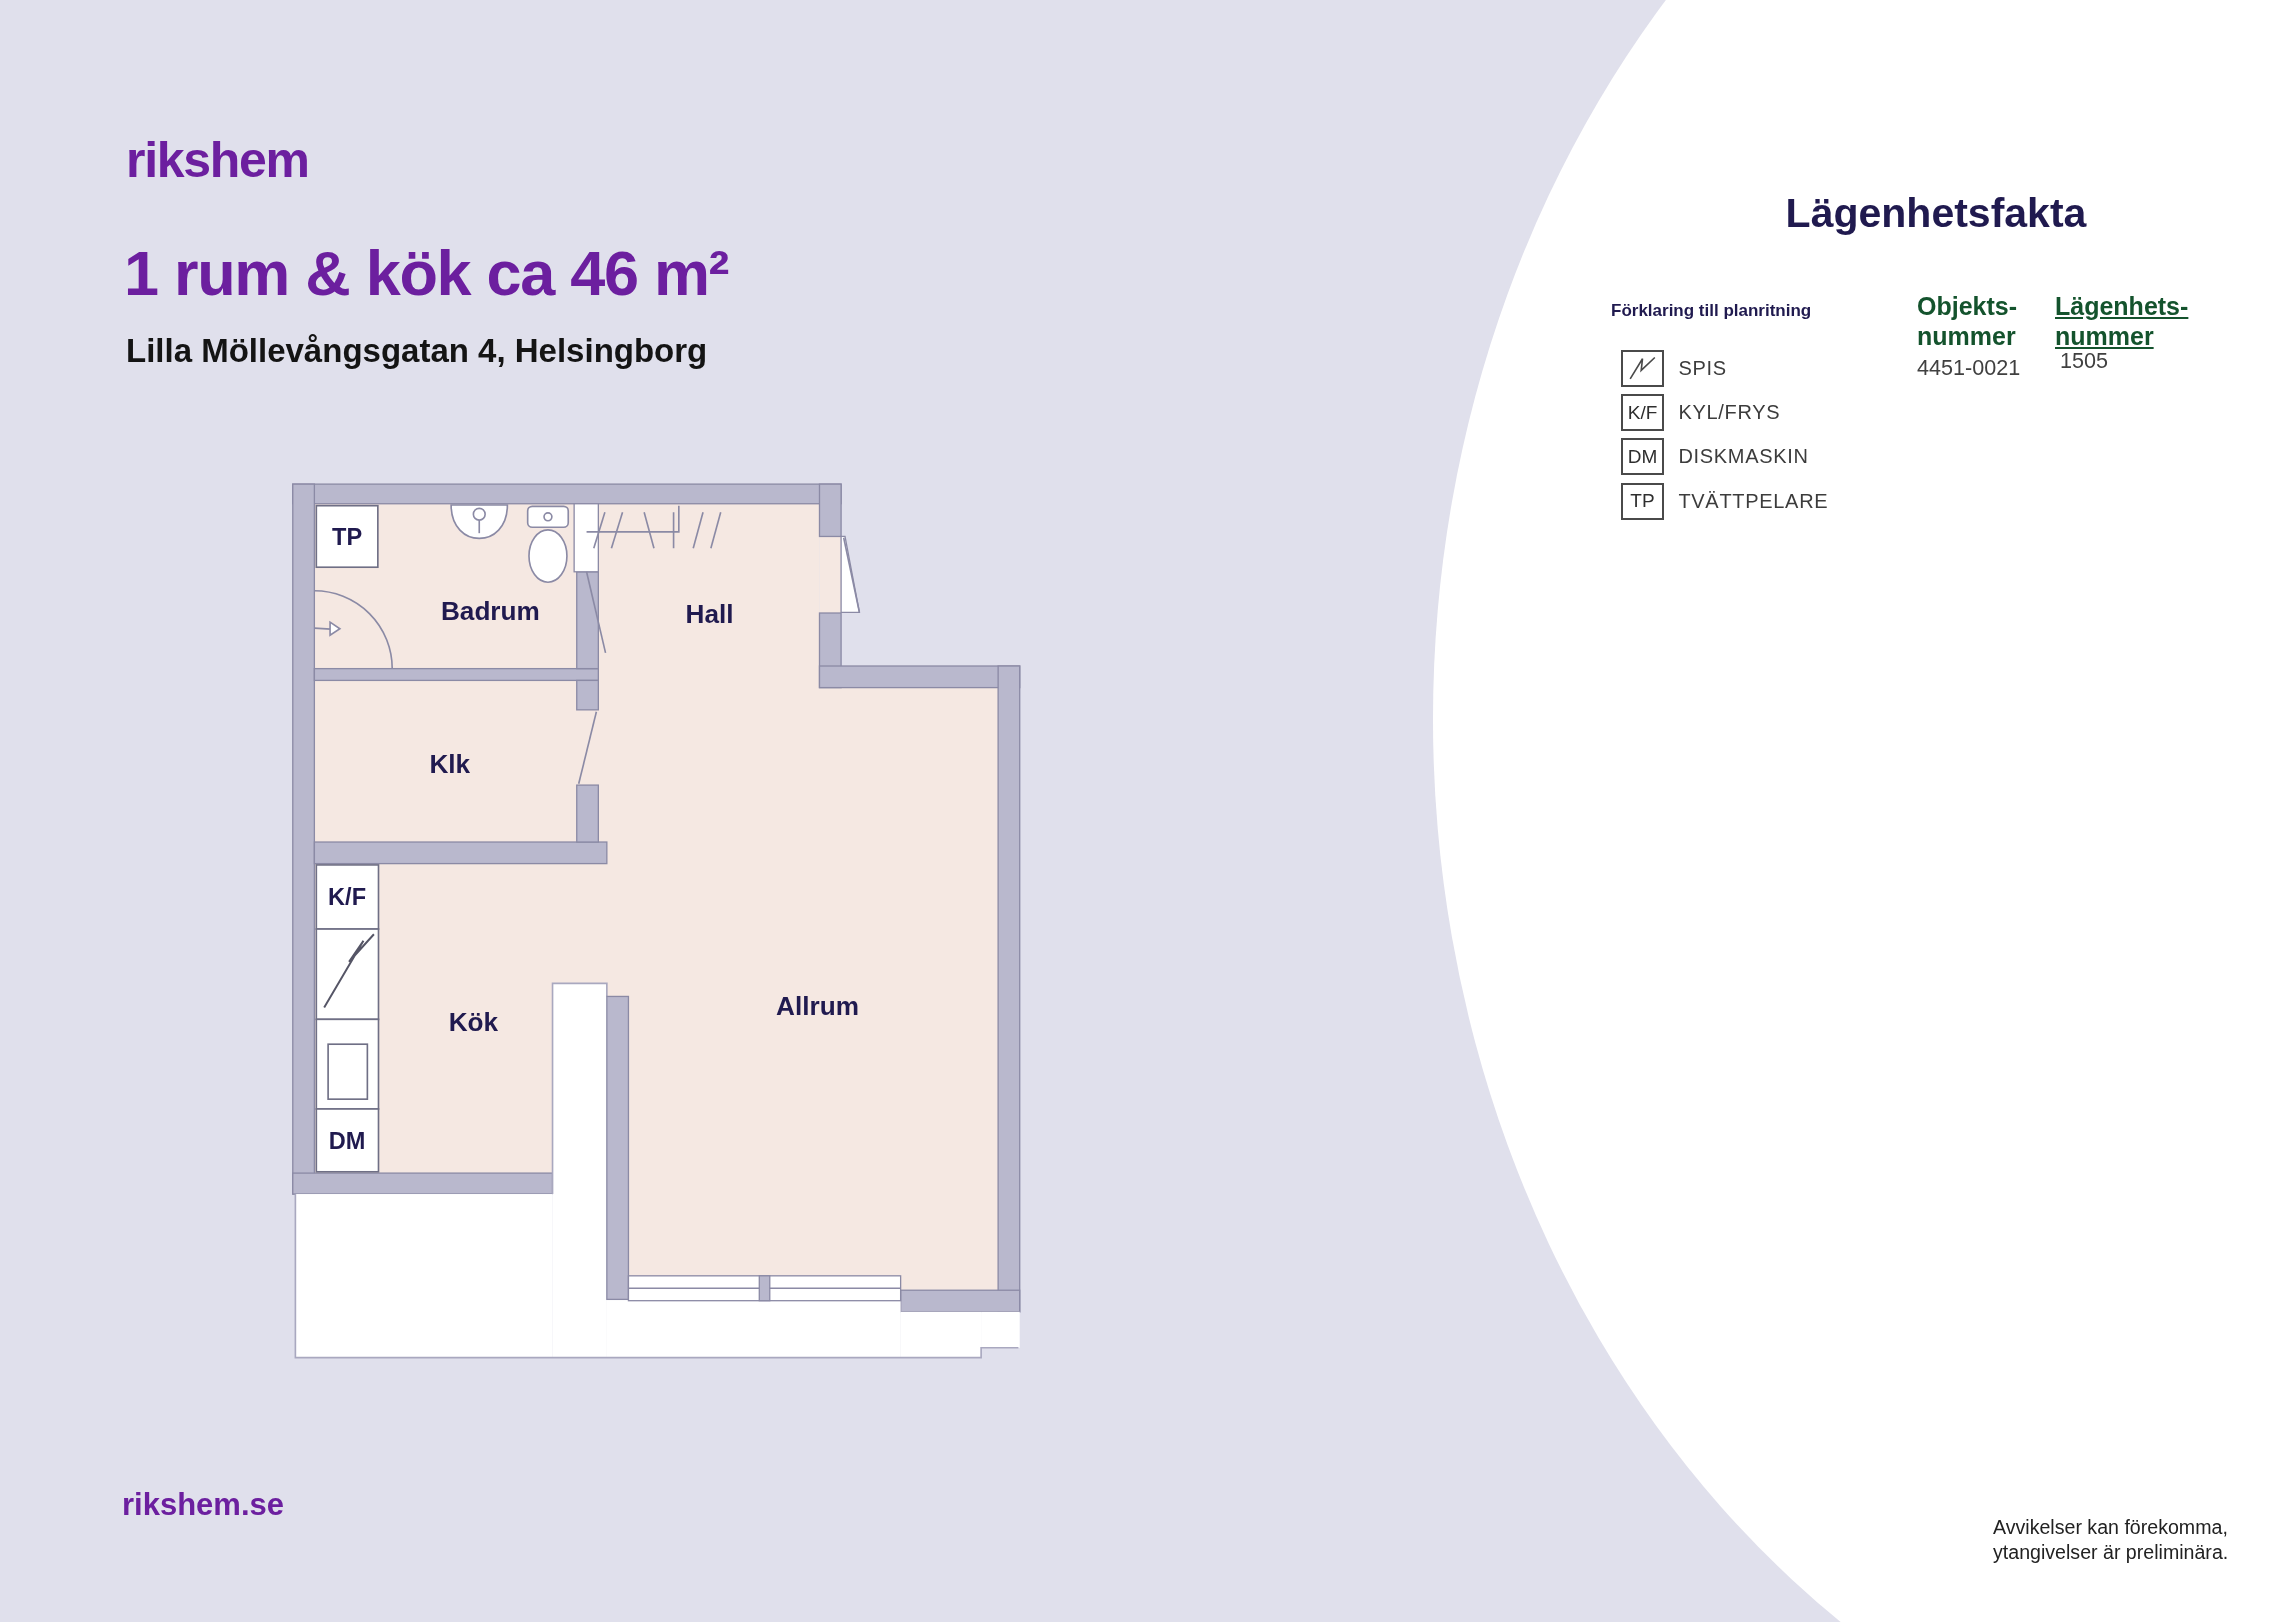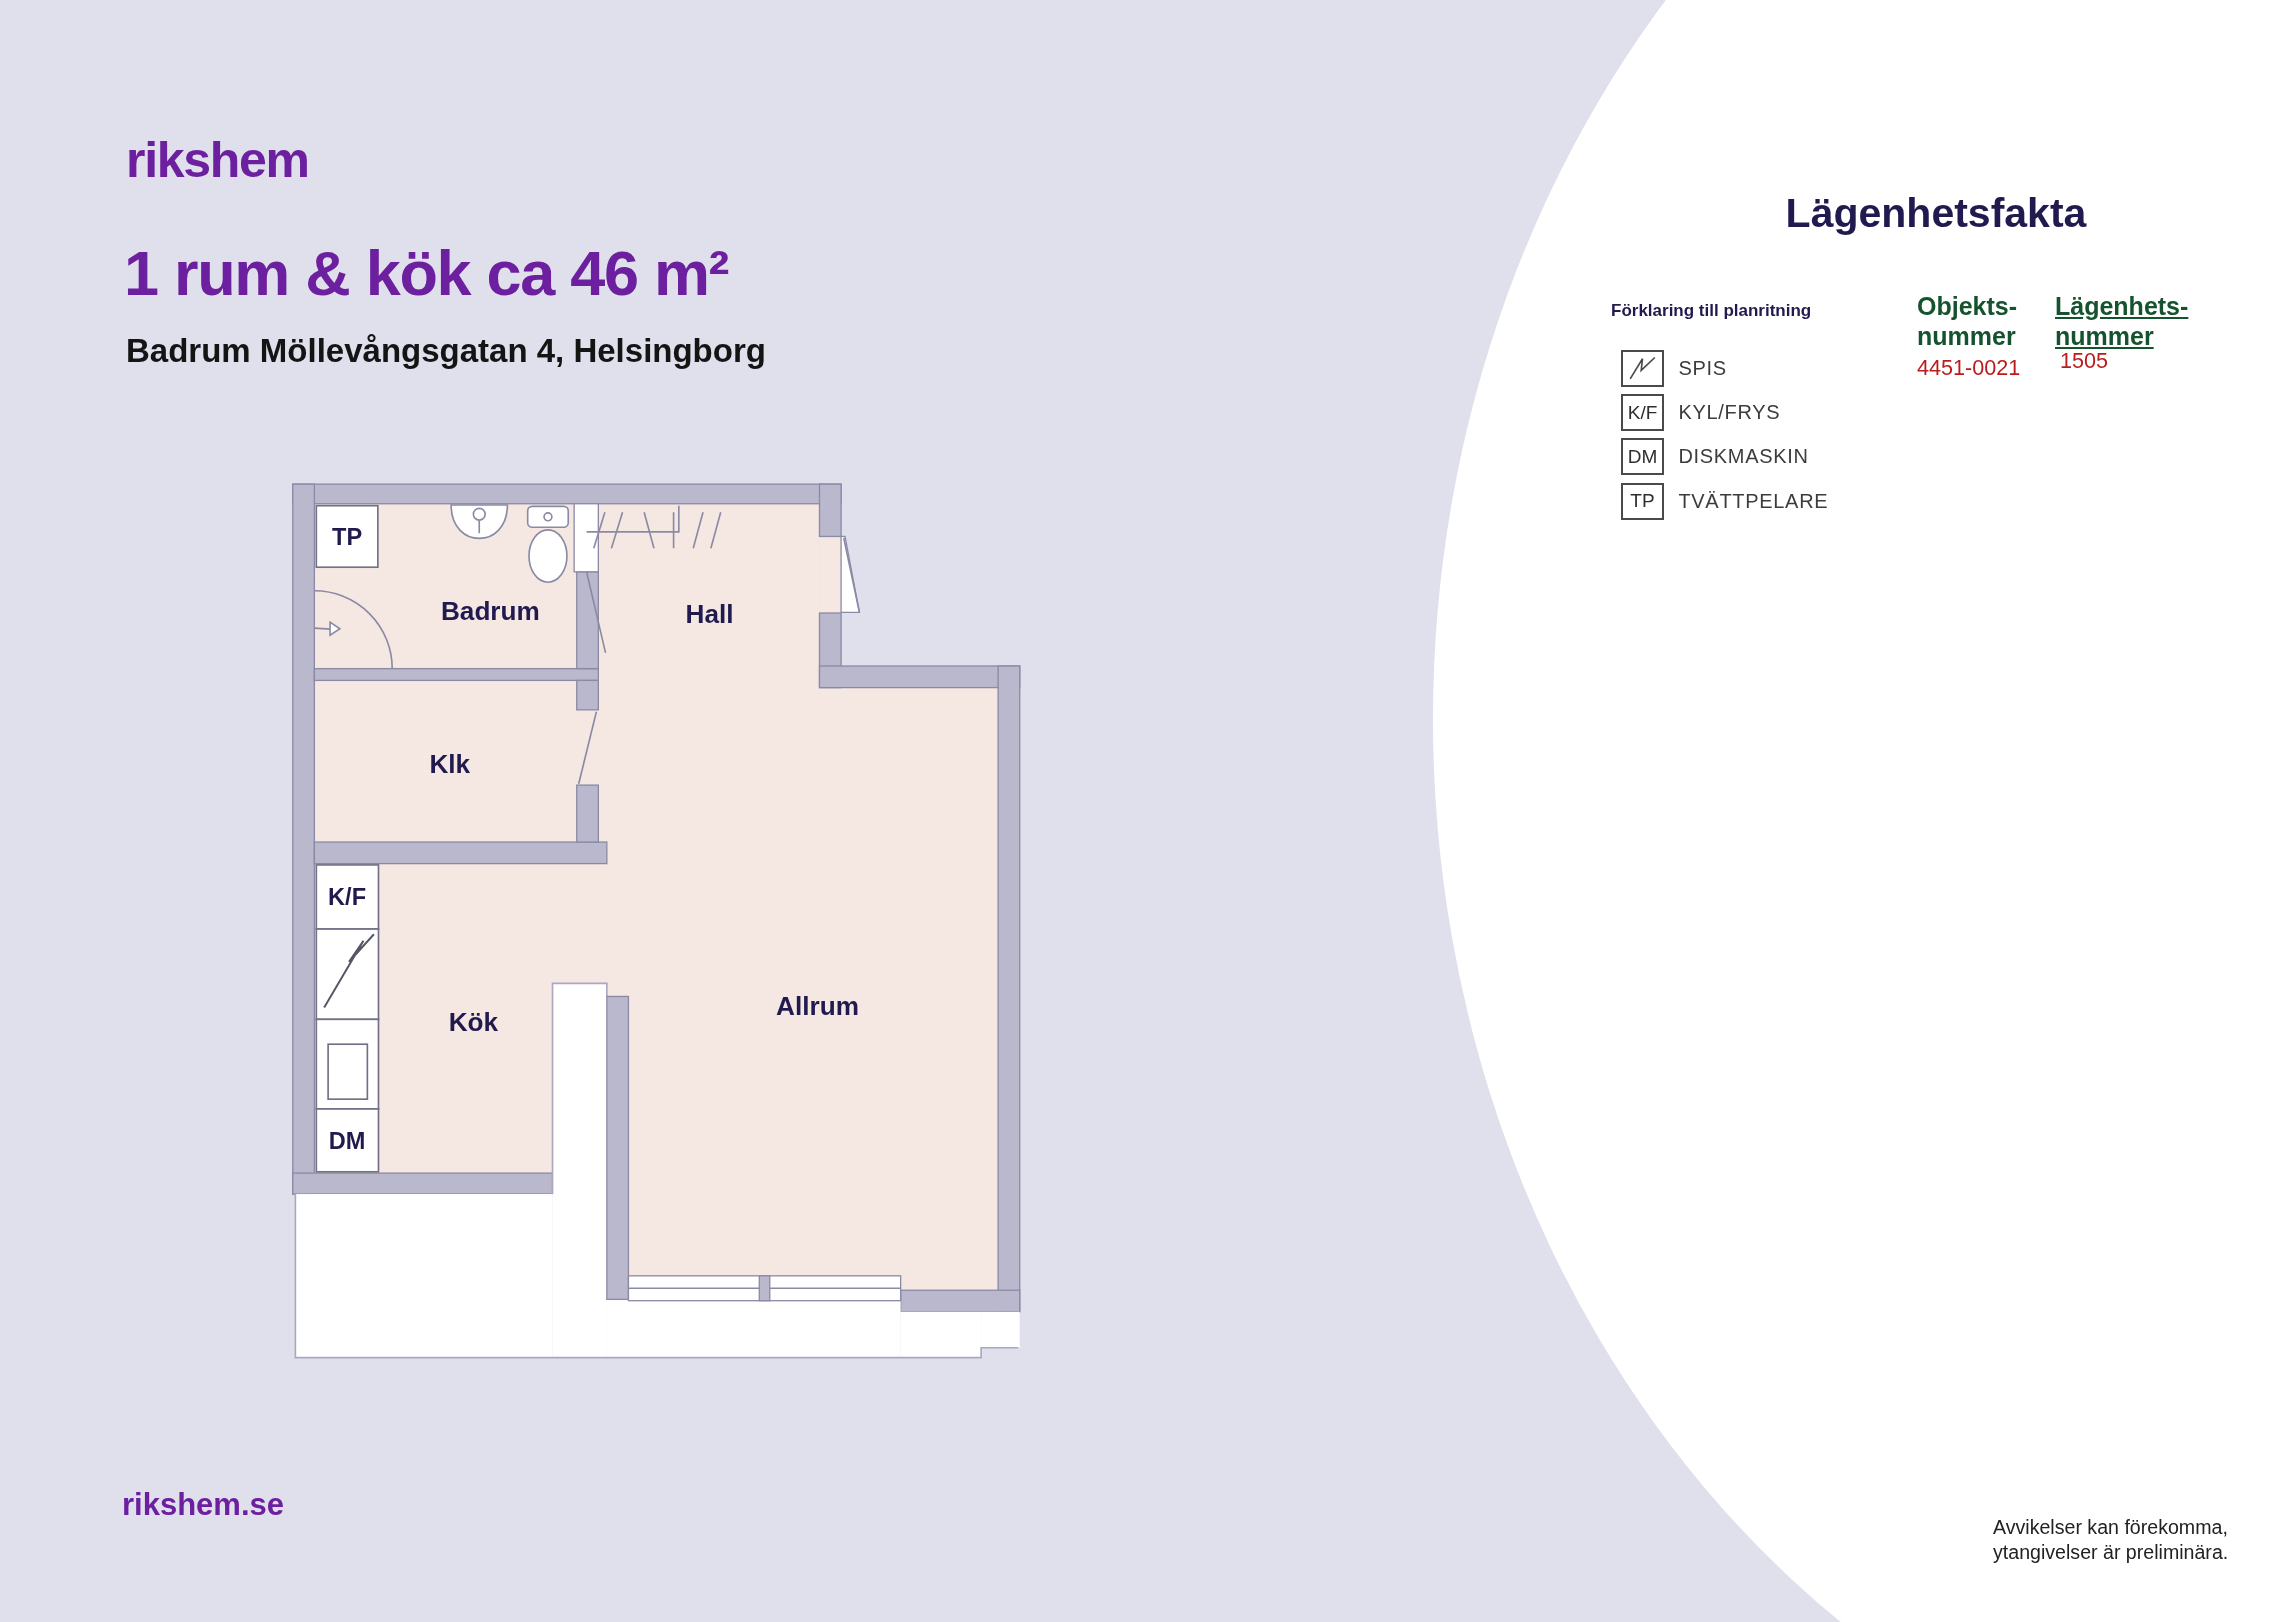--- a/index.html
+++ b/index.html
@@ -26,21 +26,21 @@
 
   
   .facts-heading{position:absolute;left:1707px;top:190px;width:458px;text-align:center;
                  font-size:41px;font-weight:bold;color:#201a4f;}
   .legend-title{position:absolute;left:1611px;top:301px;font-size:17px;font-weight:bold;
                 color:#201a4f;white-space:nowrap;}
   .num-label{position:absolute;top:292px;font-size:25px;font-weight:bold;color:#14532d;
              line-height:1.18;white-space:pre-line;}
   .num-label.obj{left:1917px;}
   .num-label.apt{left:2055px;text-decoration:underline;}
-  .num-value{position:absolute;font-size:21.6px;color:#b91c1c;}
+  .num-value{position:absolute;font-size:21.6px;color:#404040;}
   .num-value.obj{left:1917px;top:355px;}
   .num-value.apt{left:2060px;top:348px;}
 
   .legend{position:absolute;left:1621px;top:351px;display:flex;flex-direction:column;gap:9.2px;text-align:center;}
   .legend-row{display:flex;align-items:center;gap:14.4px;height:35px;}
   .legend-icon{width:39px;height:33px;border:2px solid #4a4a4a;background:#fff;
                display:flex;align-items:center;justify-content:center;
                font-size:19px;color:#2e2e2e;flex:0 0 auto;}
   .legend-label{font-size:20px;color:#3c3c3c;letter-spacing:0.7px;white-space:nowrap;}
 
@@ -51,21 +51,21 @@
 </style>
 </head>
 <body>
 
 <div class="page">
 
   <div class="ellipse"></div>
 
   <div class="logo">rikshem</div>
   <div class="title">1 rum &amp; kök ca 46 m²</div>
-  <div class="subtitle">Badrum Möllevångsgatan 4, Helsingborg</div>
+  <div class="subtitle">Lilla Möllevångsgatan 4, Helsingborg</div>
 
   <svg class="plan" viewBox="430 720 1160 1380" xmlns="http://www.w3.org/2000/svg">
 
     <polygon points="481,770 1253,770 1253,1051 1526,1051 1526,1990 961,1990 961,1825 481,1825" fill="#f5e8e2"></polygon>
 
     <rect x="1253" y="820" width="33" height="117" fill="#f5e8e2"></rect>
     <rect x="882" y="1085" width="33" height="115" fill="#f5e8e2"></rect>
 
     <g fill="#b9b8cd" stroke="#8b8aa5" stroke-width="2">
       <rect x="448" y="740" width="838" height="30"></rect>

